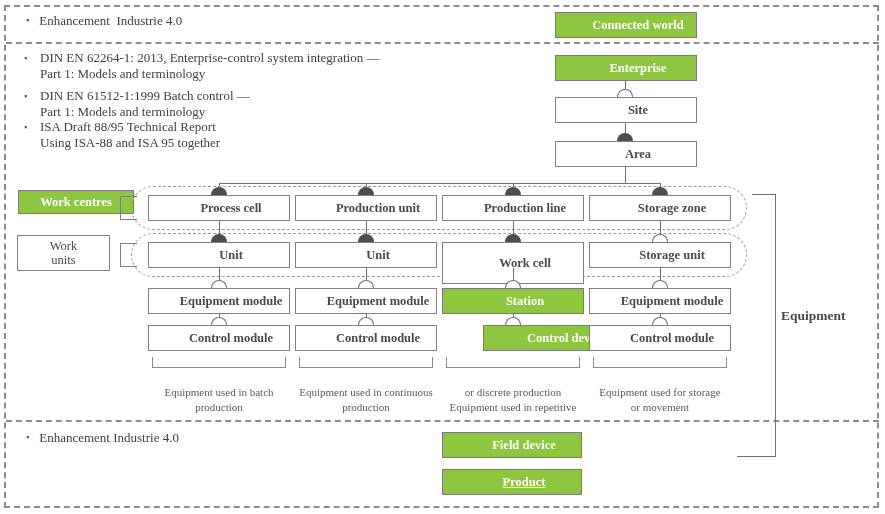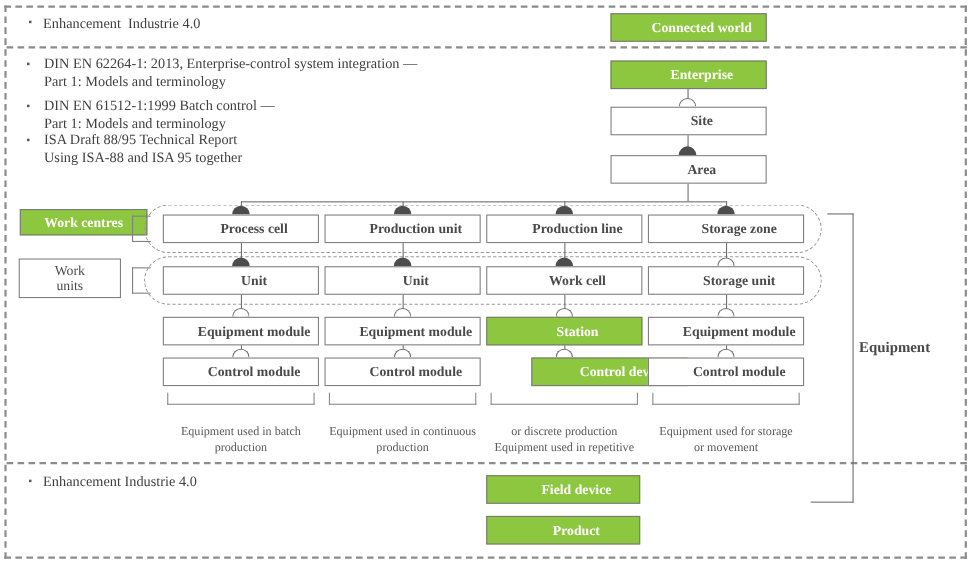--- a/index.html
+++ b/index.html
@@ -172,21 +172,21 @@
     <div>Equipment  used in  continuous</div>
     <div>production</div>
   </div>
 
   <div class="arc filled" style="left:505px;top:187px;"></div>
   <div class="node" style="left:442px;top:195px;width:142px;height:26px;">
       <span>Production line</span>
     </div>
   <div class="vline" style="left:513px;top:221px;height:14px;"></div>
   <div class="arc filled" style="left:505px;top:234px;"></div>
-  <div class="node" style="left:442px;top:242px;width:142px;height:26px;align-items:center;">
+  <div class="node" style="left:442px;top:242px;width:142px;height:42px;align-items:center;">
       <span>Work cell</span>
     </div>
   <div class="vline" style="left:513px;top:268px;height:13px;"></div>
   <div class="arc open" style="left:505px;top:280px;"></div>
   <div class="node green" style="left:442px;top:288px;width:142px;height:26px;">
       <span>Station</span>
     </div>
   <div class="vline" style="left:513px;top:314px;height:4px;"></div>
   <div class="arc open" style="left:505px;top:317px;"></div>
   <div class="node green" style="left:442px;top:325px;width:142px;height:26px;margin-left:41px;">
@@ -225,17 +225,17 @@
 
   <div class="hline" style="left:752px;top:194px;width:24px;"></div>
   <div class="vline" style="left:775px;top:194px;height:263px;"></div>
   <div class="hline" style="left:737px;top:456px;width:39px;"></div>
   <div class="equip-label" style="left:781px;top:308px;">Equipment</div>
 
   <div class="bullet" style="left:26px;top:430px;"><span class="glyph">▪</span><span>Enhancement Industrie 4.0</span></div>
   <div class="node green" style="left:442px;top:432px;width:140px;height:26px;">
       <span>Field device</span>
     </div>
-  <div class="node green" style="left:442px;top:469px;width:140px;height:26px;">
+  <div class="node green" style="left:442px;top:469px;width:140px;height:26px;text-decoration:underline;">
       <span>Product</span>
     </div>
 
 </div>
 
 </body></html>

